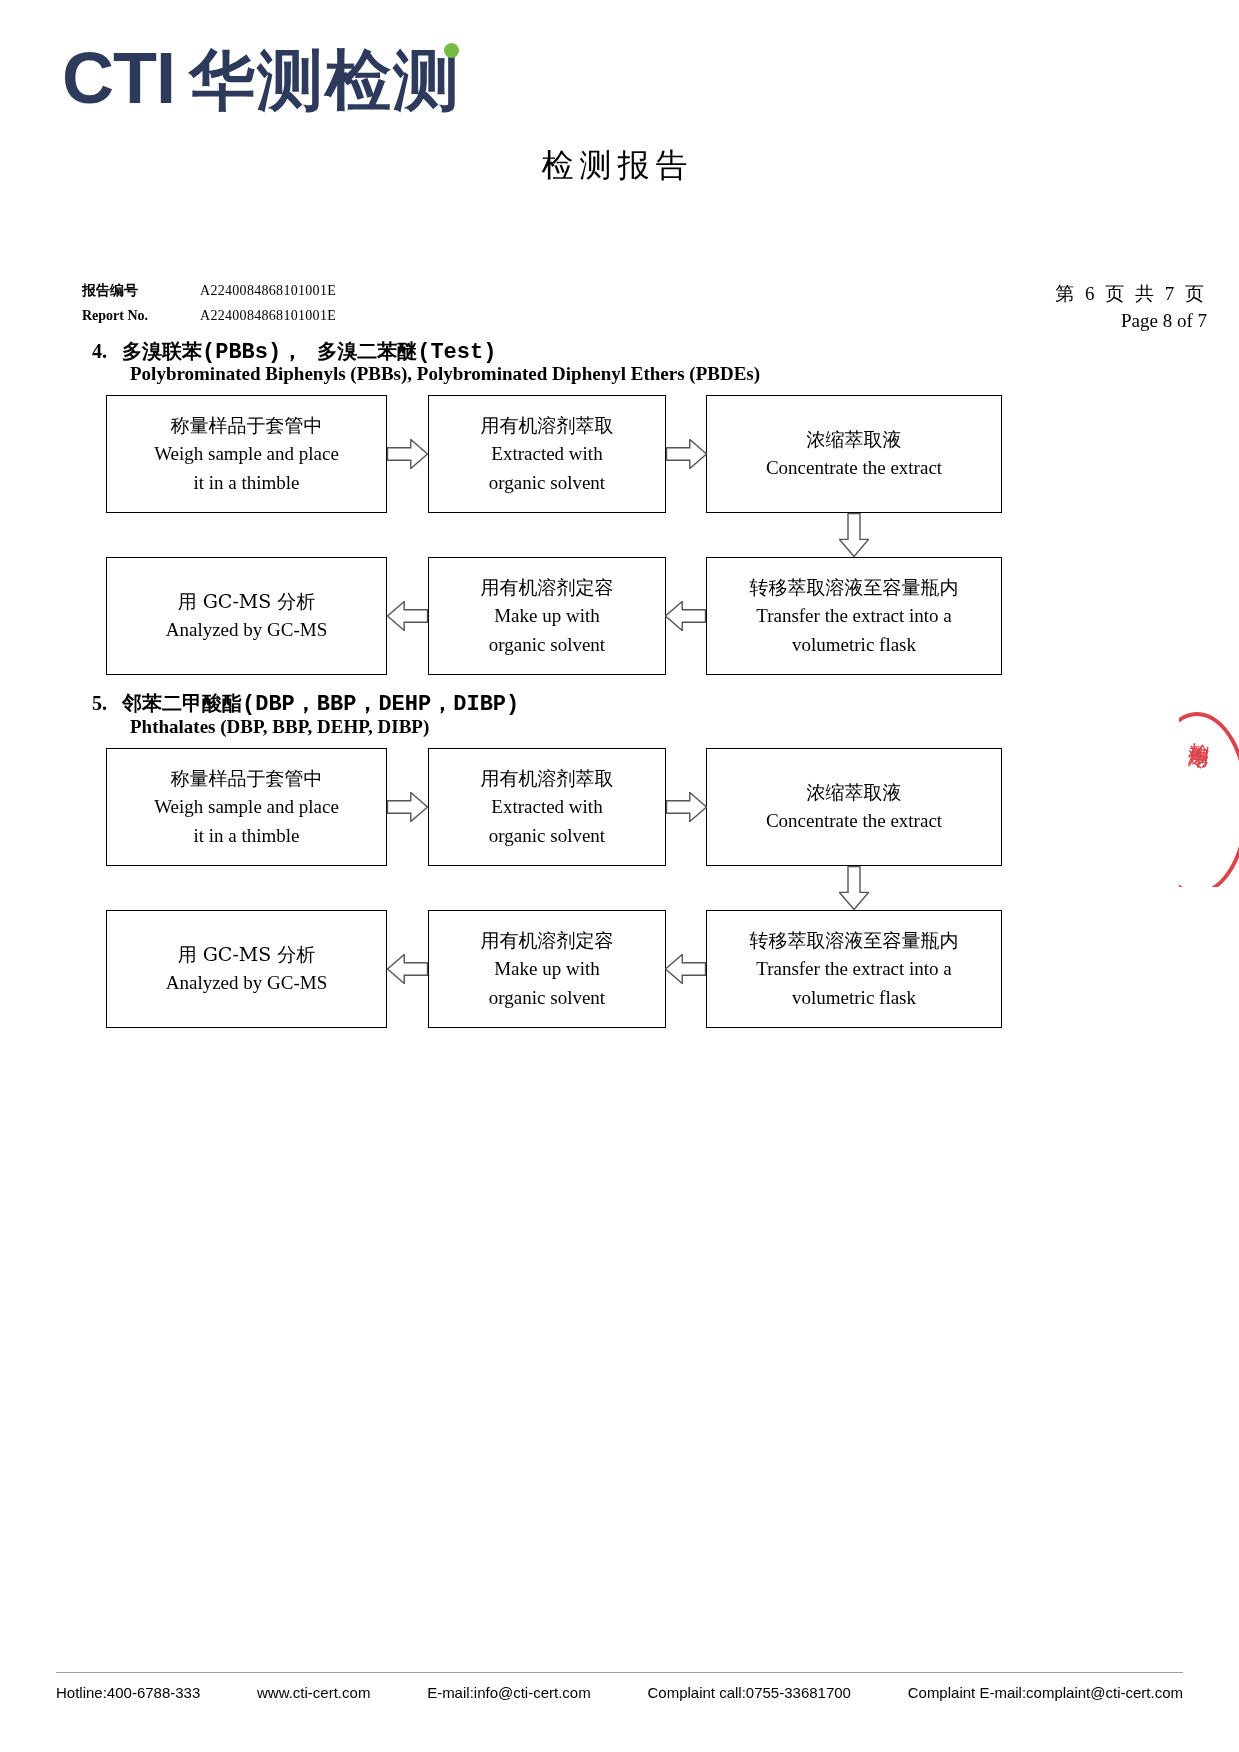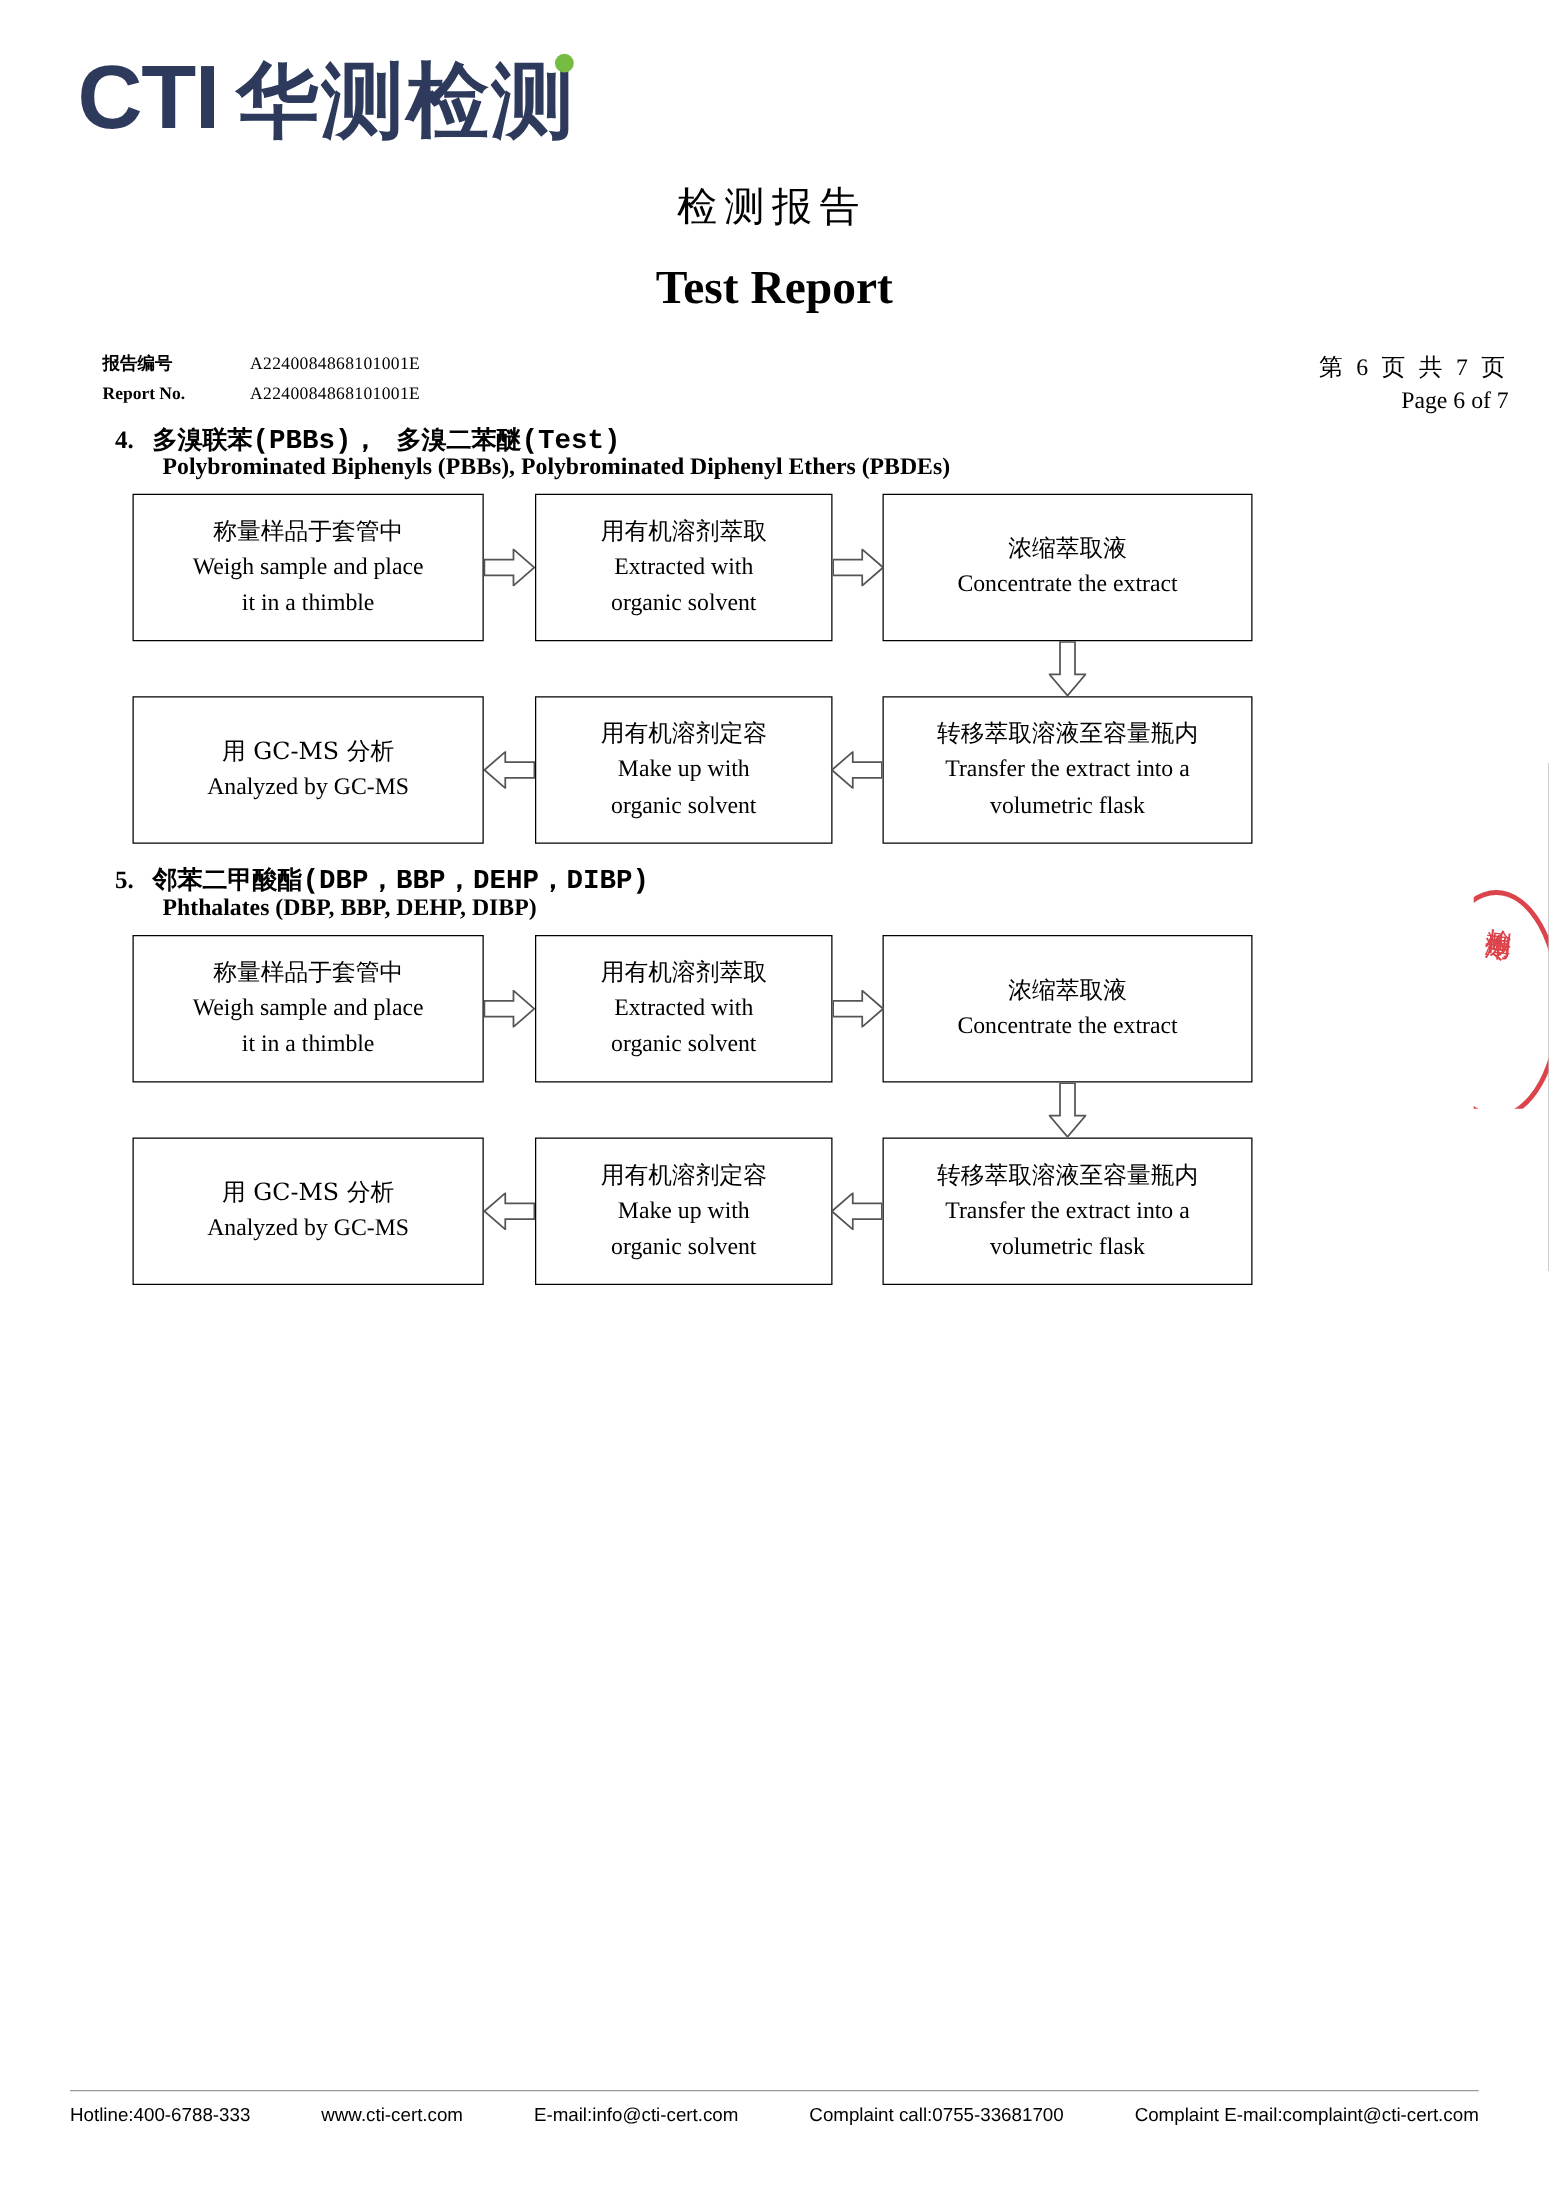--- a/index.html
+++ b/index.html
@@ -243,31 +243,30 @@
 
 <div class="page">
 
   <div class="logo">
     <span class="logo-cti">CTI</span>
     <span class="logo-dot"></span>
     <span class="logo-cn">华测检测</span>
   </div>
 
   <div class="title-cn">检测报告</div>
-  <div class="title-en">Test Report</div>
 
   <div class="rep-line" id="rep-cn">
     <span class="lbl">报告编号</span><span class="val">A2240084868101001E</span>
   </div>
   <div class="rep-line" id="rep-en">
     <span class="lbl en">Report No.</span><span class="val">A2240084868101001E</span>
   </div>
 
   <div class="pg-line" id="pg-cn">第 6 页  共 7 页</div>
-  <div class="pg-line" id="pg-en">Page 6 of 7</div>
+  <div class="pg-line" id="pg-en">Page 8 of 7</div>
 
   <div class="sec-cn" id="sec4-cn">
     <span class="num">4.</span><span>多溴联苯</span><span class="sml">(PBBs)，</span><span style="display:inline-block;width:14px"></span><span>多溴二苯醚</span><span class="sml">(Test)</span>
   </div>
   <div class="sec-en" id="sec4-en">Polybrominated Biphenyls (PBBs), Polybrominated Diphenyl Ethers (PBDEs)</div>
 
   <div class="flow" id="flow4" style="left: 0px; top: 395px; width: 1239px; height: 290px;">
       <div class="fbox" style="left: 106px; top: 0px; width: 281px; height: 118px;">
         <div class="cn">称量样品于套管中</div>
         <div class="en">Weigh sample and place</div>

